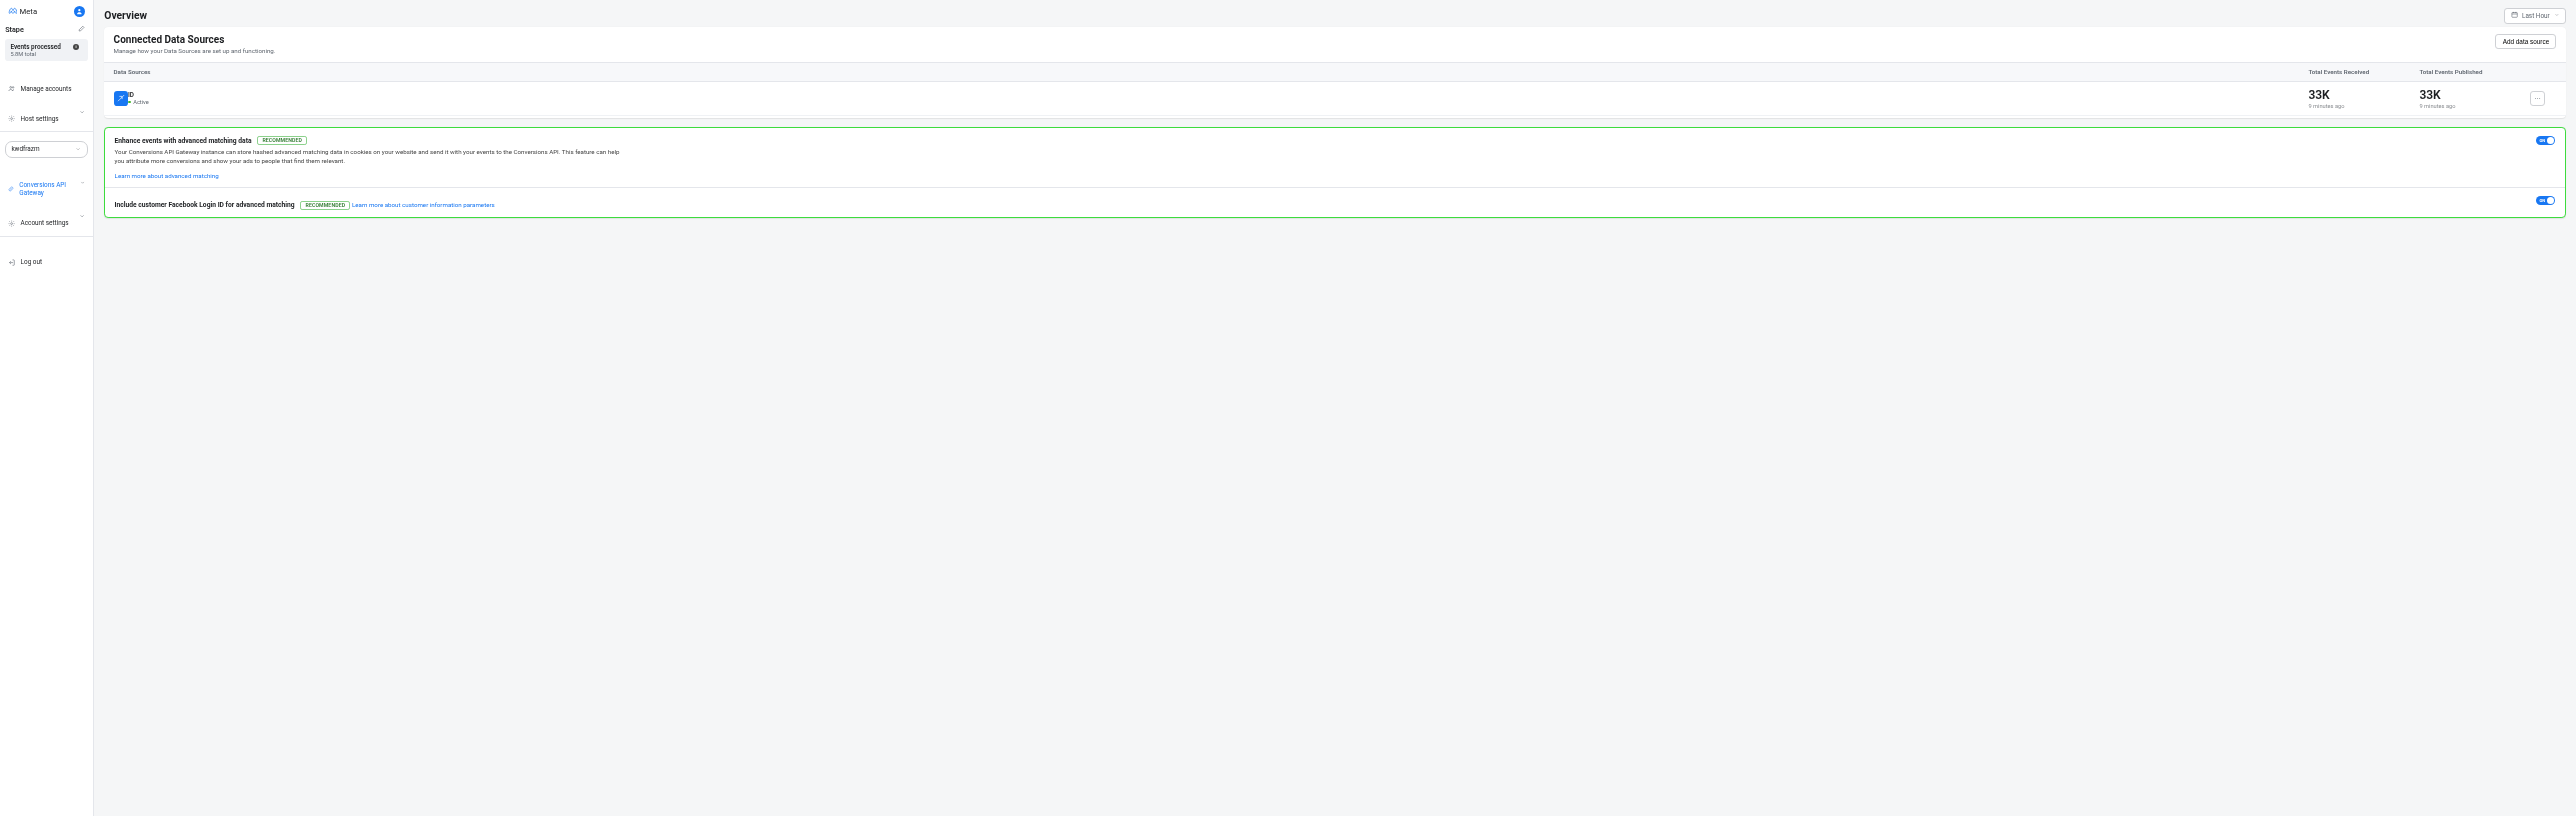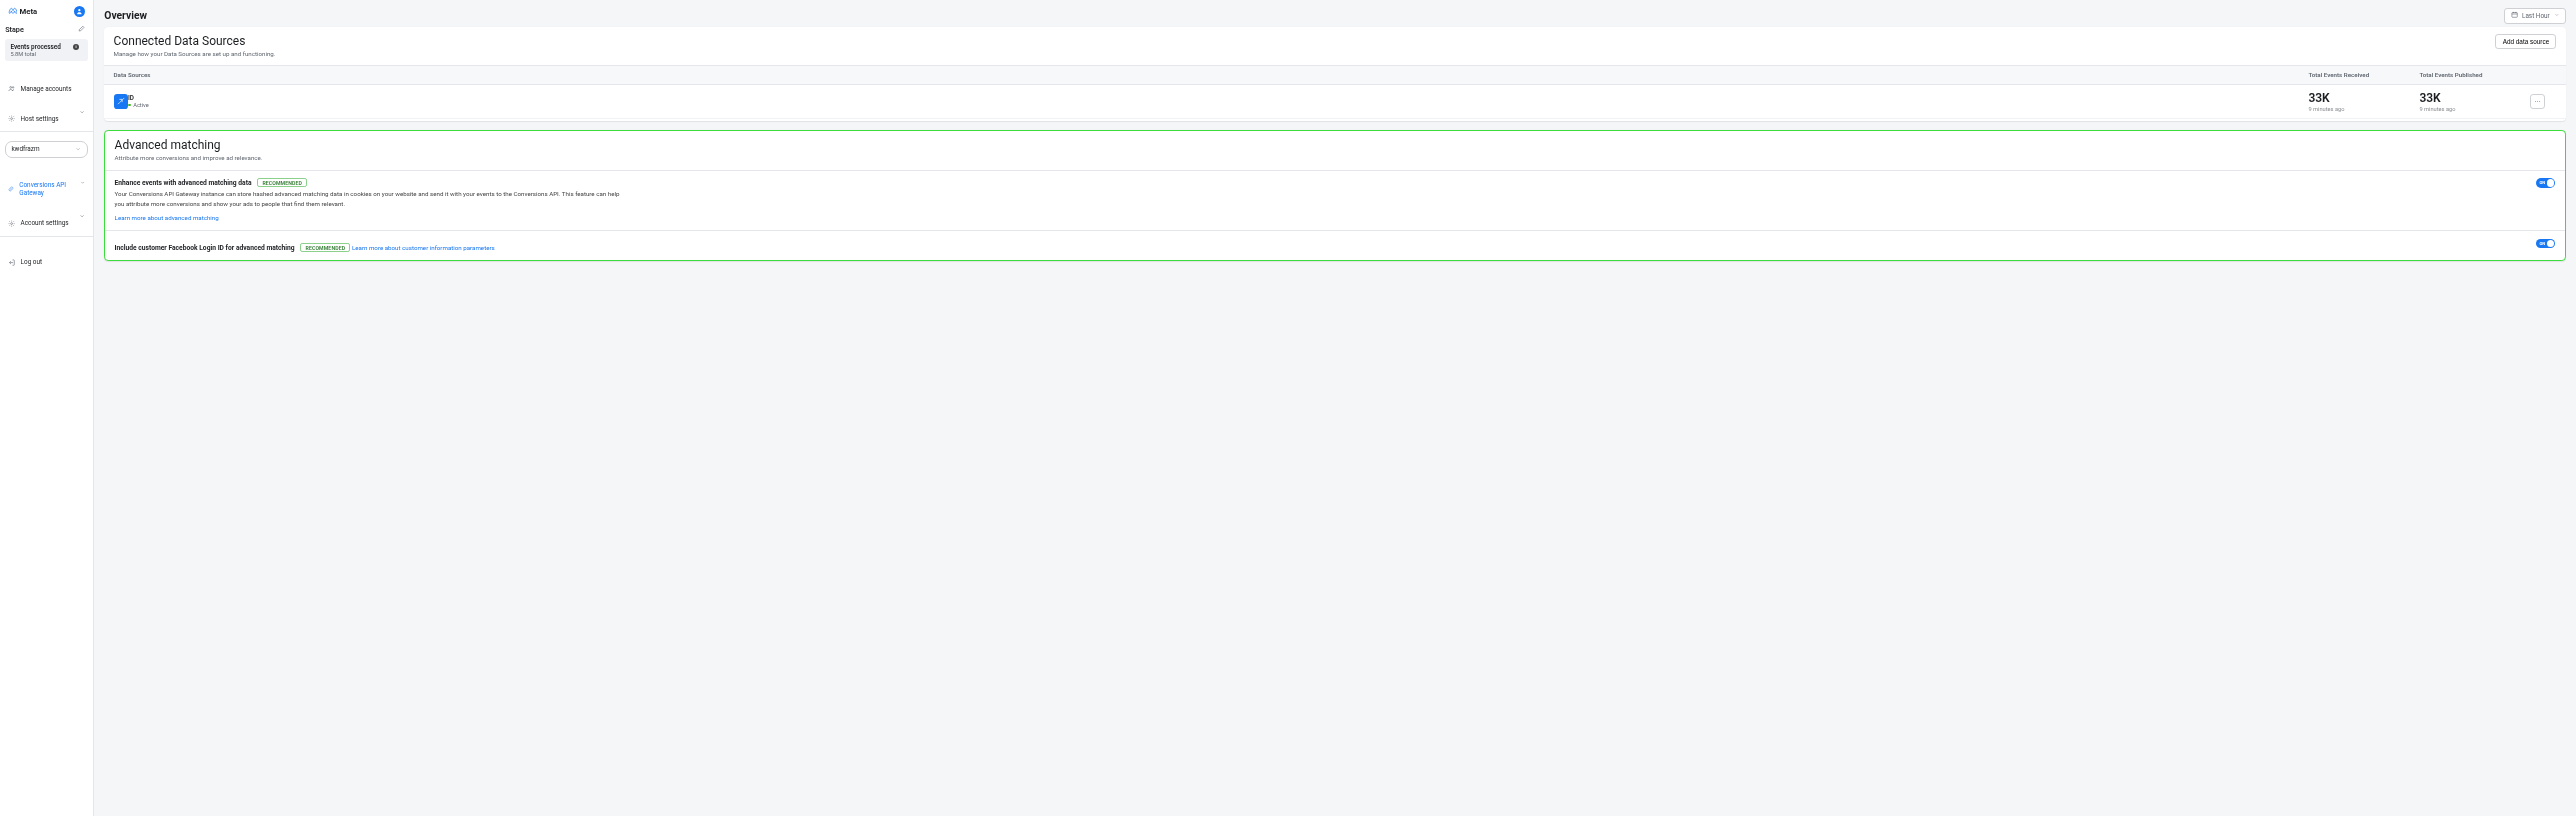--- a/index.html
+++ b/index.html
@@ -2,21 +2,21 @@
 <html style="font-size:8.2px"><head>
 <meta charset="utf-8">
 <style>
 * { box-sizing: border-box; margin: 0; padding: 0; }
 body { font-family: -apple-system, BlinkMacSystemFont, "Segoe UI", Roboto, Helvetica, Arial, sans-serif; background: #f5f6f7; color: #1c1e21; font-size: 6.7px; }
 .app { display: flex; min-height: 100vh; }
 
 
 .sidebar { width: 94px; min-width: 94px; background: #fff; border-right: 0.5px solid #e4e6eb; display:flex; flex-direction:column; }
 .sb-header { display:flex; align-items:center; justify-content:space-between; padding:5.7px 8.2px 5.2px 8.2px; }
-.meta-logo { display:flex; align-items:center; gap:2.1px; font-weight:700; font-size:7.7px; color:#1c1e21;}
+.meta-logo { display:flex; align-items:center; gap:2.1px; font-weight:400; font-size:7.7px; color:#1c1e21;}
 .meta-logo svg{ width:9.3px; height:9.3px;}
 .avatar { width:11.3px; height:11.3px; border-radius:50%; background:#1877f2; display:flex; align-items:center; justify-content:center; color:#fff; }
 .avatar svg{ width:6.7px; height:6.7px; fill:#fff;}
 .sb-title-row { display:flex; align-items:center; justify-content:space-between; padding: 3.1px 8.2px 4.1px 5.2px; }
 .sb-title { font-weight:600; font-size:7.2px; }
 .pencil-icon svg{ width:7.2px; height:7.2px; }
 .events-card { margin: 0 5.2px 5.2px 5.2px; background:#f0f2f5; border-radius:3.1px; padding:4.1px 5.2px; }
 .events-title { font-weight:600; font-size:6.4px; display:flex; align-items:center; gap:12px;}
 .events-sub { font-size:5.7px; color:#606770; margin-top:0.5px; }
 .info-dot{ width:6.2px; height:6.2px; border-radius:50%; background:#444; color:#fff; font-size:4.1px; display:inline-flex; align-items:center; justify-content:center;font-weight:700;}
@@ -29,21 +29,21 @@
 .nav-item.active{ color:#1877f2;}
 .nav-item.active .icon{ color:#1877f2;}
 
 
 .main { flex:1; padding: 7.7px 10.3px 15.5px 10.3px; overflow:auto;}
 .page-header{ display:flex; align-items:center; justify-content:space-between; margin-bottom:3px;}
 .page-title{ font-size:10.3px; font-weight:700; }
 .time-picker{ display:flex; align-items:center; gap:4.1px; background:#fff; border:0.5px solid #ced0d4; border-radius:3.1px; padding:2.6px 5.2px; font-size:6.4px; color:#606770;}
 .card{ background:#fff; border-radius:4.1px; box-shadow: 0 0.5px 1px rgba(0,0,0,.08); margin-bottom:9.3px;}
 .card-top{ display:flex; justify-content:space-between; align-items:flex-start; padding:7.2px 9.3px 6.2px 9.3px;}
-.card-h{ font-weight:400; font-size:12px; margin-bottom:2.1px;}
+.card-h{ font-weight:700; font-size:10px; margin-bottom:2.1px;}
 .card-sub{ font-size:6.2px; color:#606770;}
 .btn-outline{ border:0.5px solid #ced0d4; background:#fff; border-radius:3.1px; padding:3.1px 6.2px; font-size:6.4px; cursor:pointer;}
 .tbl-header{ display:flex; background:#f7f8fa; border-top:0.5px solid #e4e6eb; border-bottom:0.5px solid #e4e6eb; padding:5.2px 9.3px; font-size:6.2px; color:#606770; font-weight:600;}
 .col-ds{ flex:1;}
 .col-ter{ width:111px;}
 .col-tep{ width:111px;}
 .col-act{ width:26px;}
 .tbl-row{ display:flex; align-items:center; padding:6.2px 9.3px; border-bottom:0.5px solid #f0f2f5;}
 .ds-cell{ flex:1; display:flex; gap:0;}
 .ds-icon{ width:14.4px; height:14.4px; border-radius:3.1px; background:#1877f2; display:flex; align-items:center; justify-content:center;}
@@ -266,24 +266,20 @@
                 <circle cx="12" cy="12" r="1.6"></circle>
                 <circle cx="19" cy="12" r="1.6"></circle>
               </svg>
           </div>
         </div>
       </div>
       <div class="card-bottom-pad"></div>
     </div>
 
     <div class="card highlight">
-      <div class="section head">
-        <div class="card-h">Advanced matching</div>
-        <div class="card-sub" style="margin-top:2.1px;">Attribute more conversions and improve ad relevance.</div>
-      </div>
 
       <div class="section">
         <div class="sec-row">
           <div class="sec-main">
             <span class="sec-h">Enhance events with advanced matching data</span>
             <span class="badge">RECOMMENDED</span>
             <div class="sec-p">Your Conversions API Gateway instance can store hashed advanced matching data in cookies on your website and send it with your events to the Conversions API. This feature can help you attribute more conversions and show your ads to people that find them relevant.</div>
             <a href="#" class="link link-block">Learn more about advanced matching</a>
           </div>
           <div class="toggle">

